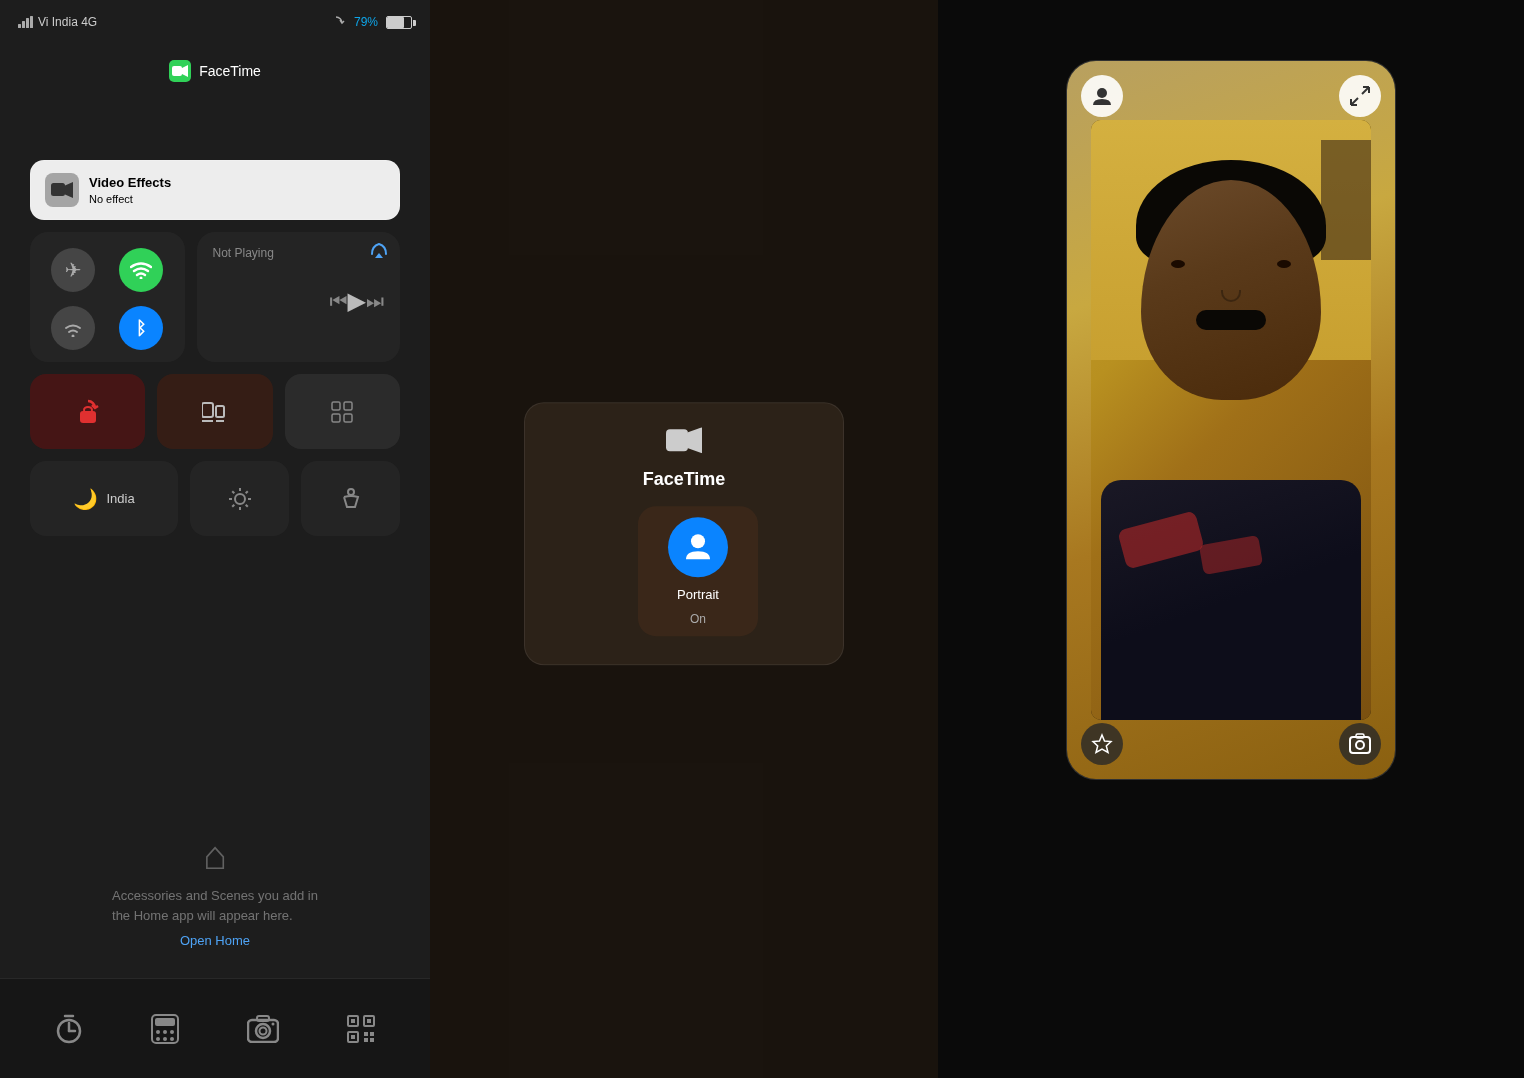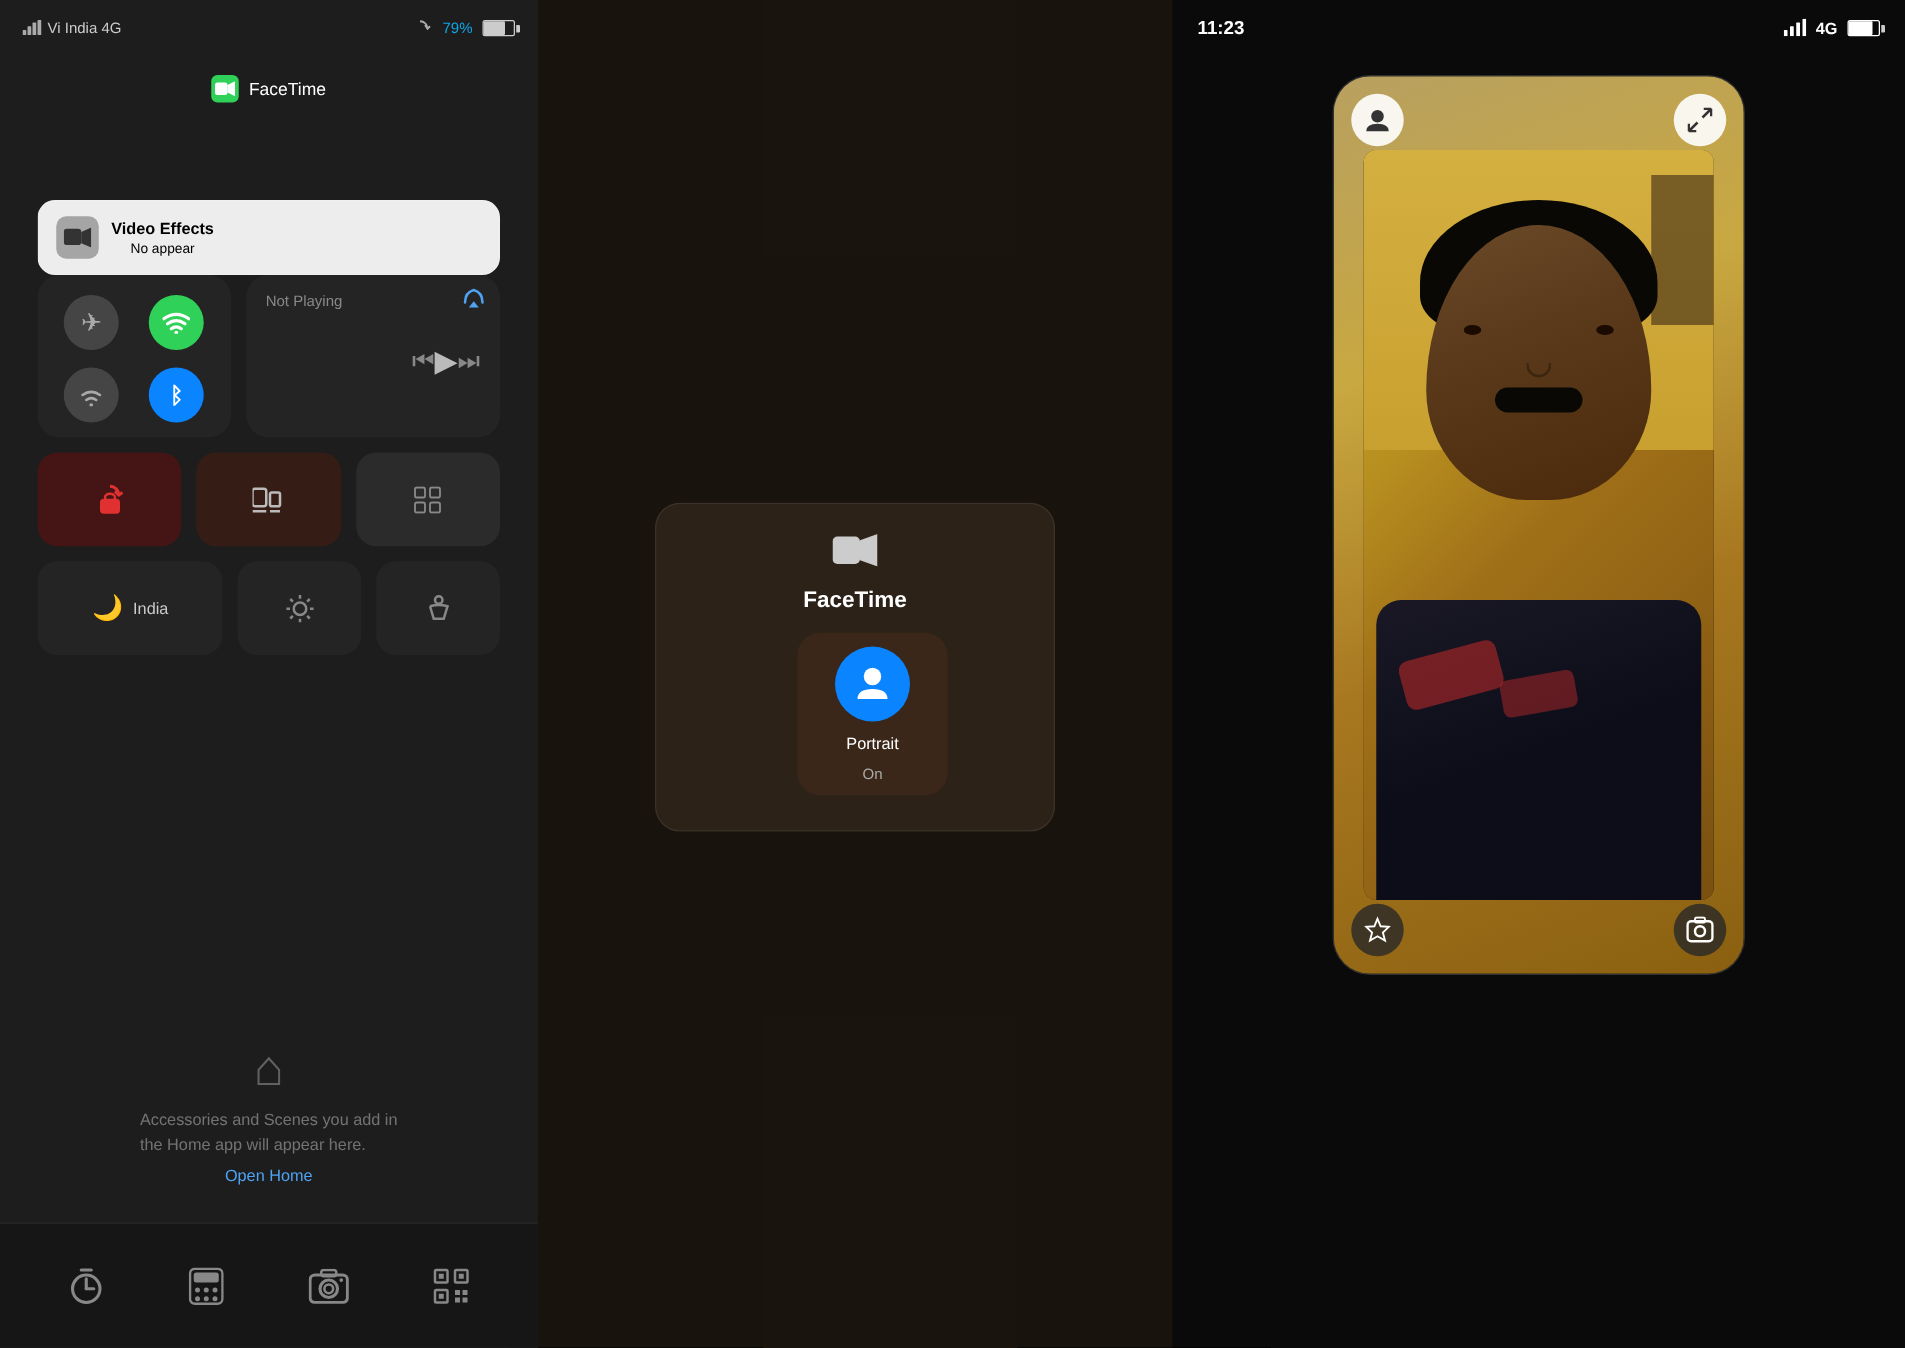--- a/index.html
+++ b/index.html
@@ -96,22 +96,21 @@
       position: absolute;
       top: 160px;
       left: 30px; right: 30px;
       z-index: 10;
     }
 
     
     .top-row {
       display: flex;
       gap: 12px;
-      margin-bottom: 0;
-      text-align: center;
+      margin-bottom: 12px;
     }
     .tile-video-effects {
       flex: 1;
       background: rgba(255,255,255,0.12);
       border-radius: 14px;
       padding: 12px 14px;
       display: flex;
       align-items: center;
       gap: 10px;
       position: relative;
@@ -517,21 +516,21 @@
 
       <div class="tile-video-effects active-glow">
         <div class="tile-icon-box">
           <svg width="22" height="16" viewBox="0 0 22 16">
             <rect x="0" y="1" width="14" height="13" rx="2.5" fill="#333"></rect>
             <polygon points="14,3.5 22,0 22,16 14,12.5" fill="#333"></polygon>
           </svg>
         </div>
         <div class="tile-text-group">
           <span class="tile-title">Video Effects</span>
-          <span class="tile-subtitle">No appear</span>
+          <span class="tile-subtitle">No effect</span>
         </div>
       </div>
 
 
     </div>
 
     <div class="second-row">
 
       <div class="tile-connectivity">
         <div class="conn-btn airplane">✈</div>
@@ -705,35 +704,20 @@
       </div>
       <span class="portrait-label">Portrait</span>
       <span class="portrait-state">On</span>
     </div>
 
   </div>
 </div>
 
 <div class="panel-right">
 
-  <div class="status-bar-right">
-    <span class="time-display">11:23</span>
-    <div class="status-icons-right">
-      <svg width="18" height="14" viewBox="0 0 18 14">
-        <rect x="0" y="9" width="3" height="5" fill="#fff" rx="0.5"></rect>
-        <rect x="5" y="6" width="3" height="8" fill="#fff" rx="0.5"></rect>
-        <rect x="10" y="3" width="3" height="11" fill="#fff" rx="0.5"></rect>
-        <rect x="15" y="0" width="3" height="14" fill="#fff" rx="0.5"></rect>
-      </svg>
-      <span style="font-size:13px;font-weight:600;">4G</span>
-      <div class="battery-icon" style="border-color:#fff;">
-        <div class="battery-fill" style="background:#fff; width:80%;"></div>
-      </div>
-    </div>
-  </div>
 
   <div class="call-frame">
     <div class="call-bg"></div>
 
     <div class="call-person">
       <div class="person-face">
 
         <div style="position:absolute;top:0;left:0;right:0;bottom:0;background:linear-gradient(135deg,#c8a030 0%,#b89020 30%,#a07018 50%,#7a5010 100%);"></div>
 
         <div style="position:absolute;top:0;left:0;right:0;height:40%;background:linear-gradient(180deg,#d4b040 0%,#c8a030 100%);"></div>

